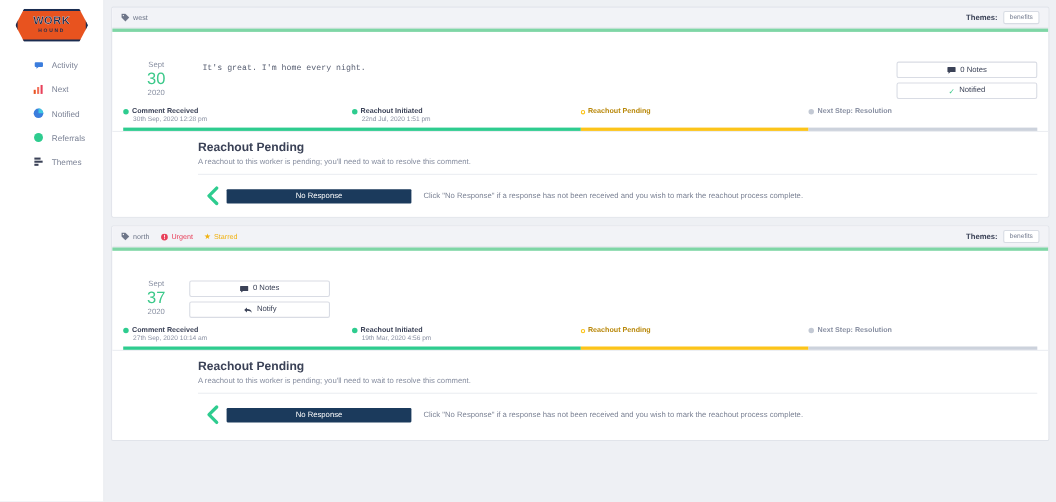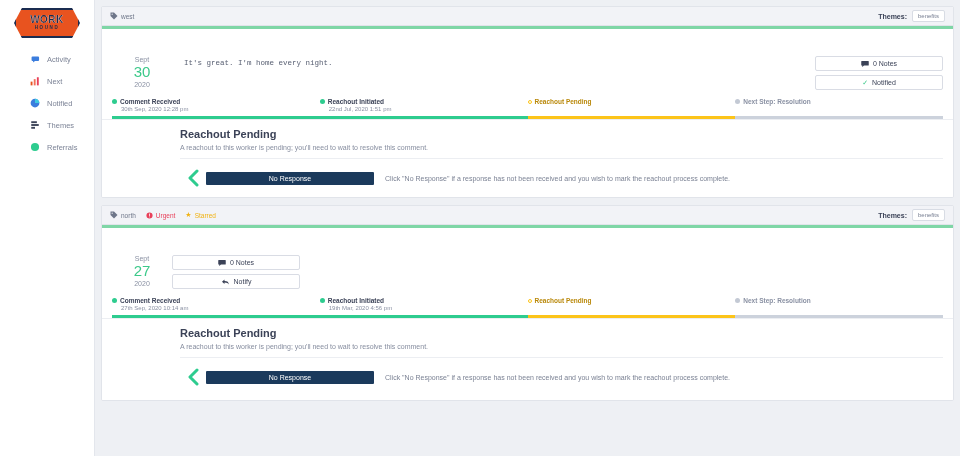--- a/index.html
+++ b/index.html
@@ -170,32 +170,32 @@
     <div class="nav-item">
       <svg class="nav-ico" viewBox="0 0 16 16">
         <circle cx="8" cy="8" r="7" fill="#3b7ddd"></circle>
         <path d="M8 8 L8 1 A7 7 0 0 1 15 8 Z" fill="#3ec9e0"></path>
       </svg>
       <span>Notified</span>
     </div>
 
     <div class="nav-item">
       <svg class="nav-ico" viewBox="0 0 16 16">
+        <circle cx="8" cy="8" r="6.5" fill="#2ecc8f"></circle>
+      </svg>
+      <span>Referrals</span>
+    </div>
+
+    <div class="nav-item">
+      <svg class="nav-ico" viewBox="0 0 16 16">
         <rect x="2" y="2" width="9" height="3" fill="#3b4257"></rect>
         <rect x="2" y="6.5" width="12" height="3" fill="#3b4257"></rect>
         <rect x="2" y="11" width="6" height="3" fill="#3b4257"></rect>
       </svg>
       <span>Themes</span>
-    </div>
-
-    <div class="nav-item">
-      <svg class="nav-ico" viewBox="0 0 16 16">
-        <circle cx="8" cy="8" r="6.5" fill="#2ecc8f"></circle>
-      </svg>
-      <span>Referrals</span>
     </div>
   </div>
 
   <div class="main">
 
     <div class="card">
       <div class="card-head">
         <div class="tags">
           <span class="tag">
             <svg width="8" height="8" viewBox="0 0 16 16">
@@ -315,21 +315,21 @@
         <div class="themes-wrap">
           <span class="themes-label">Themes:</span>
           <span class="theme-chip">benefits</span>
         </div>
       </div>
       <div class="green-rule"></div>
 
       <div class="card-body">
         <div class="date-col">
           <div class="d-mon">Sept</div>
-          <div class="d-day">27</div>
+          <div class="d-day">37</div>
           <div class="d-yr">2020</div>
         </div>
         <div class="action-col">
           <div class="act-btn">
             <svg width="8" height="8" viewBox="0 0 16 16">
               <path d="M1.5 2h13a1 1 0 011 1v7a1 1 0 01-1 1H6l-3.5 3V11h-1a1 1 0 01-1-1V3a1 1 0 011-1z" fill="#3b4257"></path>
             </svg>
             <span>0 Notes</span>
           </div>
           <div class="act-btn">

